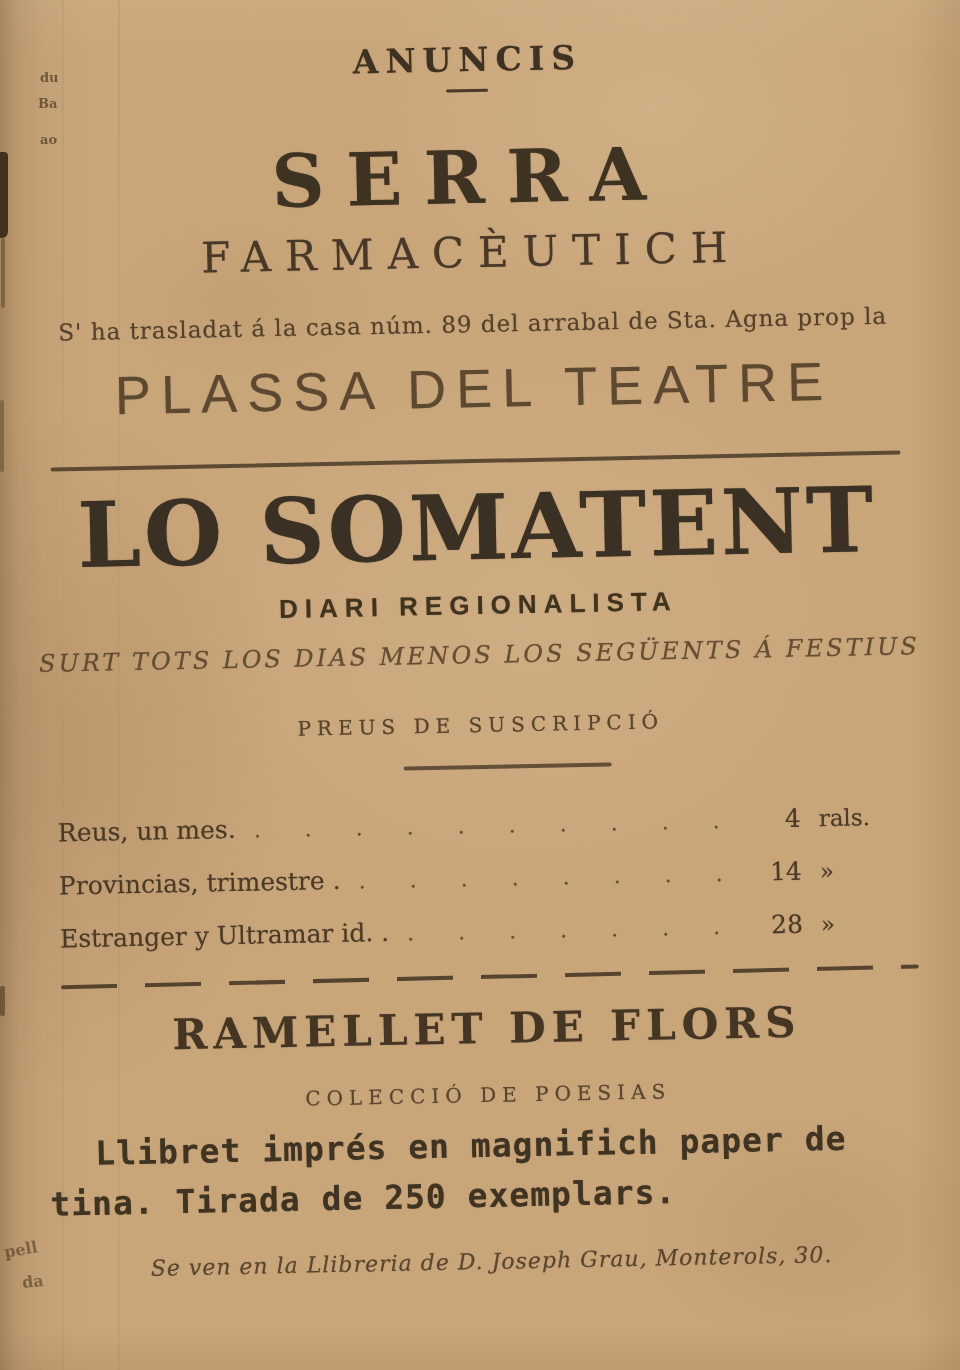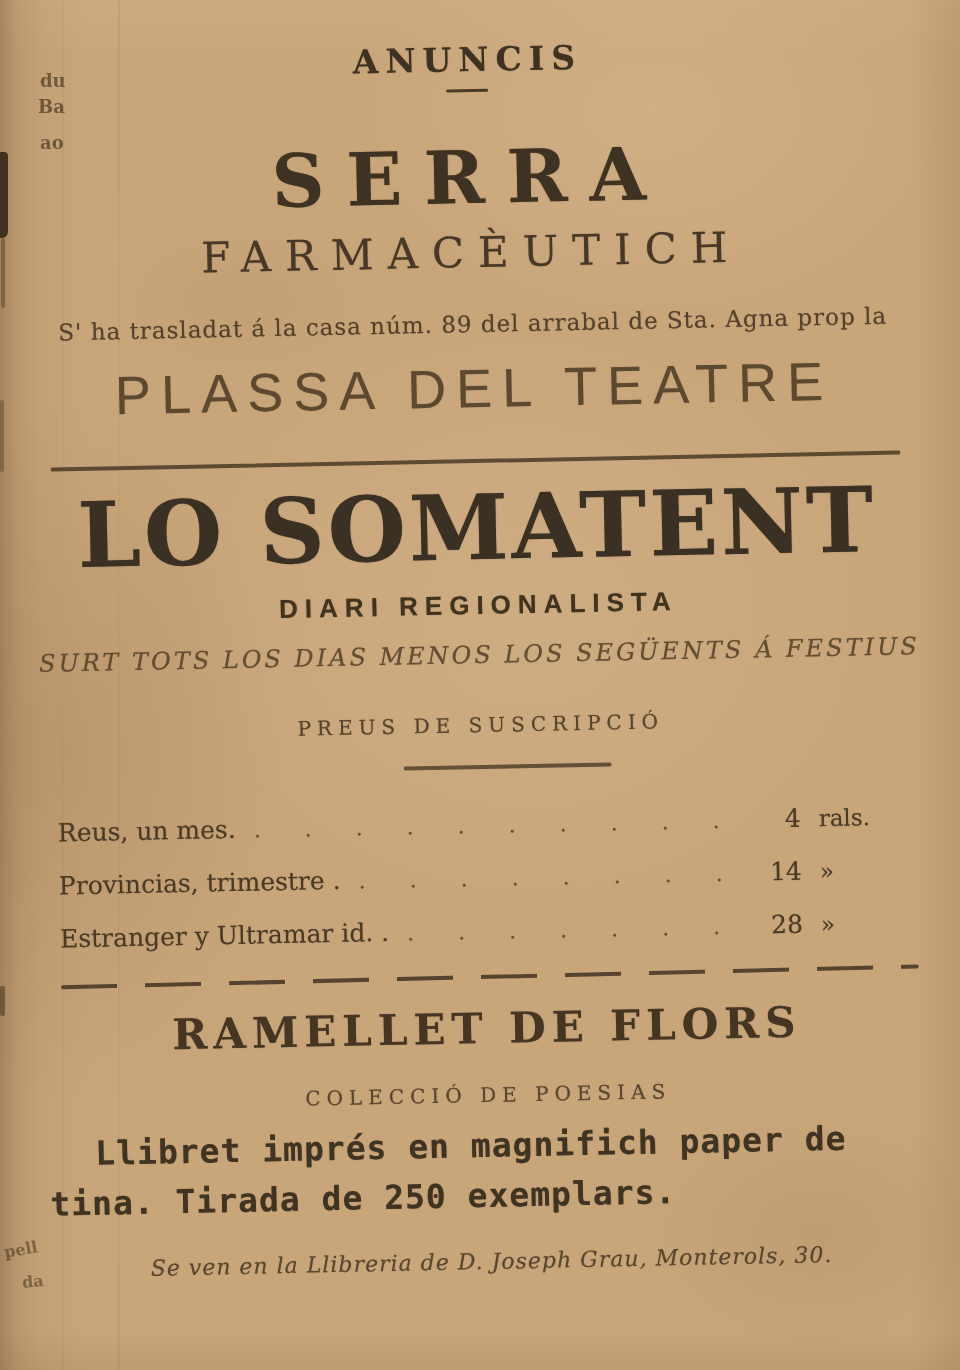--- a/index.html
+++ b/index.html
@@ -46,21 +46,21 @@
          background-image:repeating-linear-gradient(90deg,#4a3927 0 56px, transparent 56px 84px);
          transform:rotate(-.25deg);}
   .ramellet{top:1004px;font-size:42px;font-weight:bold;letter-spacing:6px;color:#453624;}
   .coleccio{top:1083px;font-size:20px;letter-spacing:6px;color:#51402b;opacity:.92;}
   .mono-line{position:absolute;font-family:"DejaVu Sans Mono", monospace;font-weight:bold;
              font-size:33px;letter-spacing:1px;color:#3f3321;white-space:nowrap;
              text-shadow:0 0 1px rgba(63,51,33,.5);}
   .llib1{top:1126px;left:86px;}
   .llib2{top:1176px;left:40px;}
   .footer{top:1249px;font-size:22px;font-style:italic;letter-spacing:1px;color:#4e3d28;opacity:.9;}
-  .frag{position:absolute;font-size:18px;font-weight:bold;color:rgba(58,42,22,.62);white-space:nowrap;}
+  .frag{position:absolute;font-size:13px;font-weight:bold;color:rgba(58,42,22,.62);white-space:nowrap;}
   .frag-du{top:70px;left:40px;}
   .frag-ba{top:96px;left:38px;text-align:center;}
   .frag-ao{top:132px;left:40px;}
   .frag-pell{top:1240px;left:4px;transform:rotate(-10deg);font-size:16px;color:rgba(58,42,22,.5);}
   .frag-da{top:1272px;left:22px;transform:rotate(-6deg);font-size:16px;color:rgba(58,42,22,.5);}
   .mark{position:absolute;background:#2e2213;border-radius:2px;}
   .mark1{top:152px;left:0;width:8px;height:86px;opacity:.85;border-radius:0 4px 6px 0;}
   .mark2{top:238px;left:1px;width:4px;height:70px;opacity:.35;}
   .mark3{top:400px;left:0;width:4px;height:72px;opacity:.3;}
   .mark4{top:986px;left:0;width:5px;height:30px;opacity:.45;}

